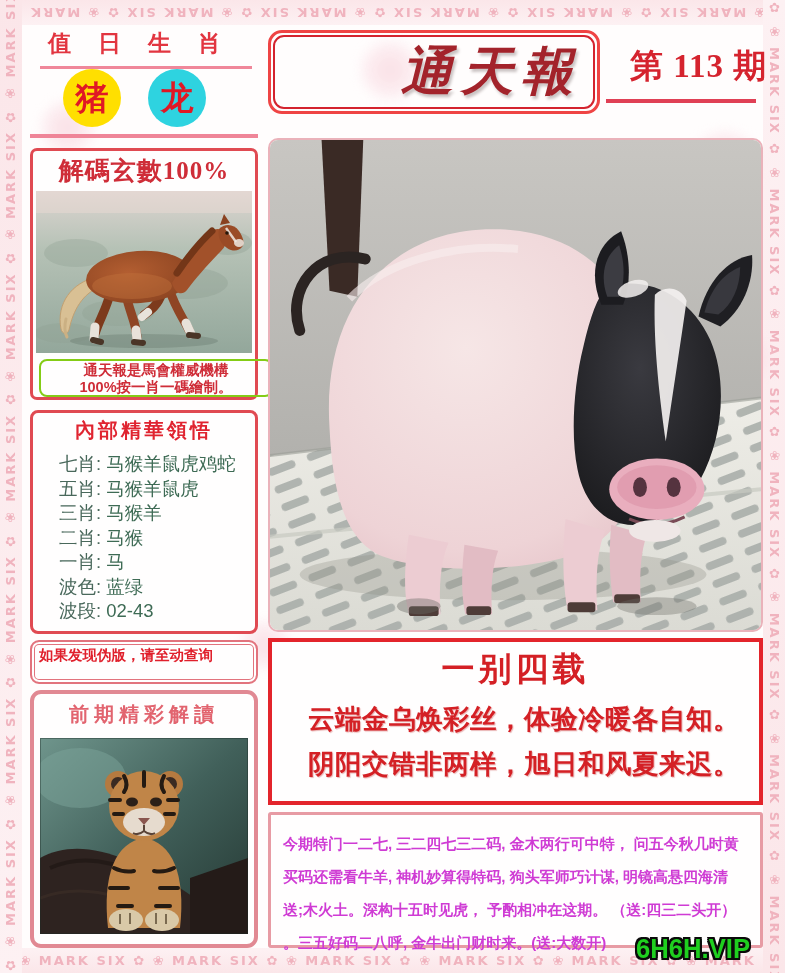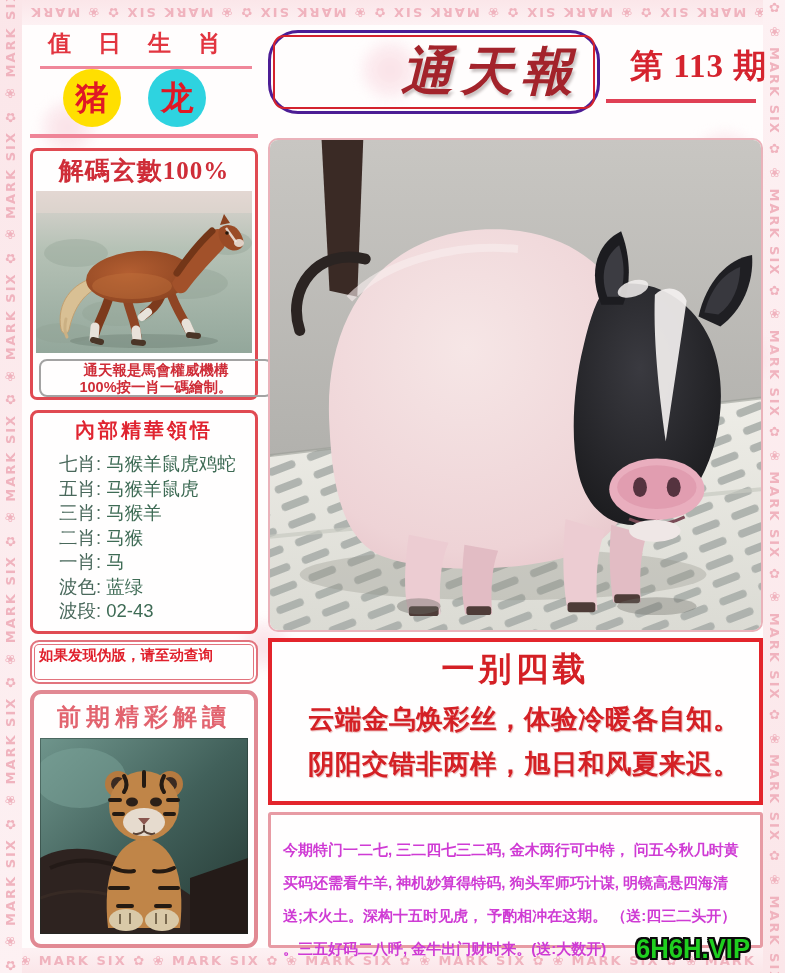--- a/index.html
+++ b/index.html
@@ -30,62 +30,62 @@
   .badge { position:absolute; top:41px; width:58px; height:58px; border-radius:50%;
            display:flex; align-items:center; justify-content:center;
            color:#e01825; font-weight:bold; font-size:33px; font-family:"Liberation Serif", serif; }
   .badge-1 { left:33px; background:#ffdf00; }
   .badge-2 { left:118px; background:#2ed3e0; }
 
   .decode { left:30px; top:148px; width:228px; height:252px; border:3px solid #e04a52; border-radius:7px; }
   .decode-title { text-align:center; color:#cf2d38; font-weight:bold; font-size:25px; margin-top:3px;
                   font-family:"Liberation Serif", serif; letter-spacing:1px; }
   .decode-photo { position:absolute; left:3px; top:40px; width:216px; height:162px; }
-  .decode-caption { position:absolute; left:6px; top:208px; width:234px; height:38px; border:2px solid #a3a3a3;
+  .decode-caption { position:absolute; left:6px; top:208px; width:234px; height:38px; border:2px solid #84cc16;
                     border-radius:8px; text-align:center; color:#cf2d38; font-weight:bold; font-size:14.5px;
                     line-height:17px; padding-top:1px; }
 
   .essence { left:30px; top:410px; width:228px; height:224px; border:3px solid #e04a52; border-radius:8px; }
   .essence-title { text-align:center; color:#e02430; font-weight:bold; font-size:20px; margin-top:4px;
                    font-family:"Liberation Serif", serif; letter-spacing:3px; }
   .essence-list { margin:8px 0 0 26px; }
   .essence-row { font-size:18.5px; line-height:24.5px; color:#3e6b55; }
   .essence-row .es-label { color:#49685b; }
 
   .warning { left:30px; top:640px; width:228px; height:44px; border:2px solid #e2737d; border-radius:9px;
              box-shadow:inset 0 0 0 2px #fff, inset 0 0 0 3px #e2737d; padding:4px 0 0 7px;
              color:#e0202c; font-weight:bold; font-size:14.5px; }
 
   .prev { left:30px; top:690px; width:228px; height:258px; border:4px solid #e18993; border-radius:11px; }
-  .prev-title { text-align:center; color:#e2646f; font-weight:bold; font-size:24px; margin-top:7px;
+  .prev-title { text-align:center; color:#e2646f; font-weight:bold; font-size:20px; margin-top:7px;
                 font-family:"Liberation Serif", serif; letter-spacing:5px; }
   .prev-photo { position:absolute; left:6px; top:44px; width:208px; height:196px; }
 
   
-  .masthead-box { left:268px; top:30px; width:332px; height:84px; border:3px solid #4c1d95; border-radius:30px;
+  .masthead-box { left:268px; top:30px; width:332px; height:84px; border:3px solid #ef4444; border-radius:14px;
                   background:transparent; }
   .masthead-inner { position:absolute; inset:2px; border:2px solid #d4232e; border-radius:11px;
                     display:flex; align-items:center; justify-content:flex-end; padding-right:12px; }
   .masthead-title { color:#a3232b; font-weight:bold; font-size:52px; font-family:"Liberation Serif", serif;
                     letter-spacing:8px; text-shadow:2px 3px 3px #c9c2c2; font-style:italic; }
   .issue { position:absolute; left:602px; top:44px; width:162px; color:#d5232e; font-weight:bold; font-size:33px;
            font-family:"Liberation Serif", serif; letter-spacing:1px; z-index:1;margin-left:28px; }
   .issue-rule { position:absolute; left:606px; top:99px; width:150px; height:4px; background:#e04055; z-index:1; }
 
   .photo-frame { left:268px; top:138px; width:495px; height:494px; border:2px solid #eab2ba; border-radius:10px;
                  overflow:hidden; }
   .photo-frame svg { display:block; }
 
   .verse { left:268px; top:638px; width:495px; height:167px; border:4px solid #e3242b; text-align:center; }
   .verse-title { color:#d42025; font-weight:bold; font-size:33px; margin-top:5px; letter-spacing:4px; }
   .verse-line { color:#d42025; font-weight:bold; font-size:26.5px; margin-top:9px; letter-spacing:.5px;
                 text-shadow:1px 1px 1px #e9b5b5;margin-left:17px; }
 
   .tips { left:268px; top:812px; width:495px; height:136px; border:3px solid #e79ba4; border-radius:3px;
-          padding:18px 10px 0 12px; }
+          padding:12px 10px 0 12px; }
   .tips-line { color:#cf3bd4; font-weight:bold; font-size:15px; line-height:33px; white-space:nowrap; }
 
   .watermark { position:absolute; left:633px; top:934px; z-index:3; color:#1fcf1f; font-weight:bold; font-size:27px;
                font-family:"Liberation Sans", sans-serif; transform:scaleX(.95); letter-spacing:0;
                text-shadow:-2px 0 #0b0b0b, 2px 0 #0b0b0b, 0 -2px #0b0b0b, 0 2px #0b0b0b,
                            -2px -2px #0b0b0b, 2px 2px #0b0b0b, -2px 2px #0b0b0b, 2px -2px #0b0b0b; }
 </style>
 </head>
 <body>
 

